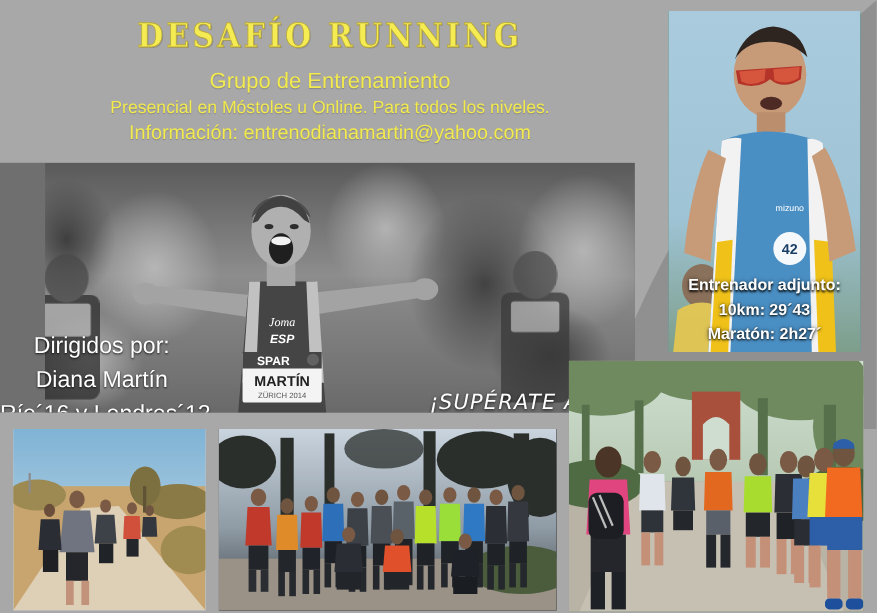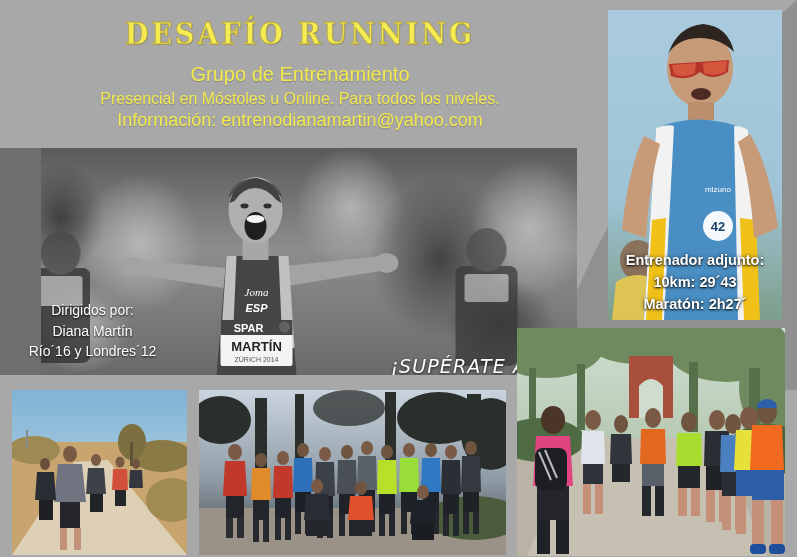--- a/index.html
+++ b/index.html
@@ -41,21 +41,21 @@
 
   
   .hero-band{
     position:absolute;left:0;top:148px;width:577px;height:227px;
     overflow:hidden;z-index:3;background:#6f6f6f;
   }
   .hero-bg{position:absolute;inset:0;filter:grayscale(1);padding-left:41px;}
 
   .hero-info{
     position:absolute;left:0;top:152px;width:185px;z-index:7;
-    text-align:center;color:#fff;font-size:14px;line-height:1.47;
+    text-align:center;color:#fff;font-size:21px;line-height:1.47;
     text-shadow:0 1px 2px rgba(0,0,0,.85);
   }
   .hero-info div{white-space:nowrap;}
 
   .motto{
     position:absolute;left:372px;top:200px;width:200px;z-index:7;
     text-align:center;color:#fff;
     font-family:"DejaVu Sans","Liberation Sans",sans-serif;
     font-size:19px;line-height:1.9;letter-spacing:1.1px;
     font-style:italic;font-weight:500;

